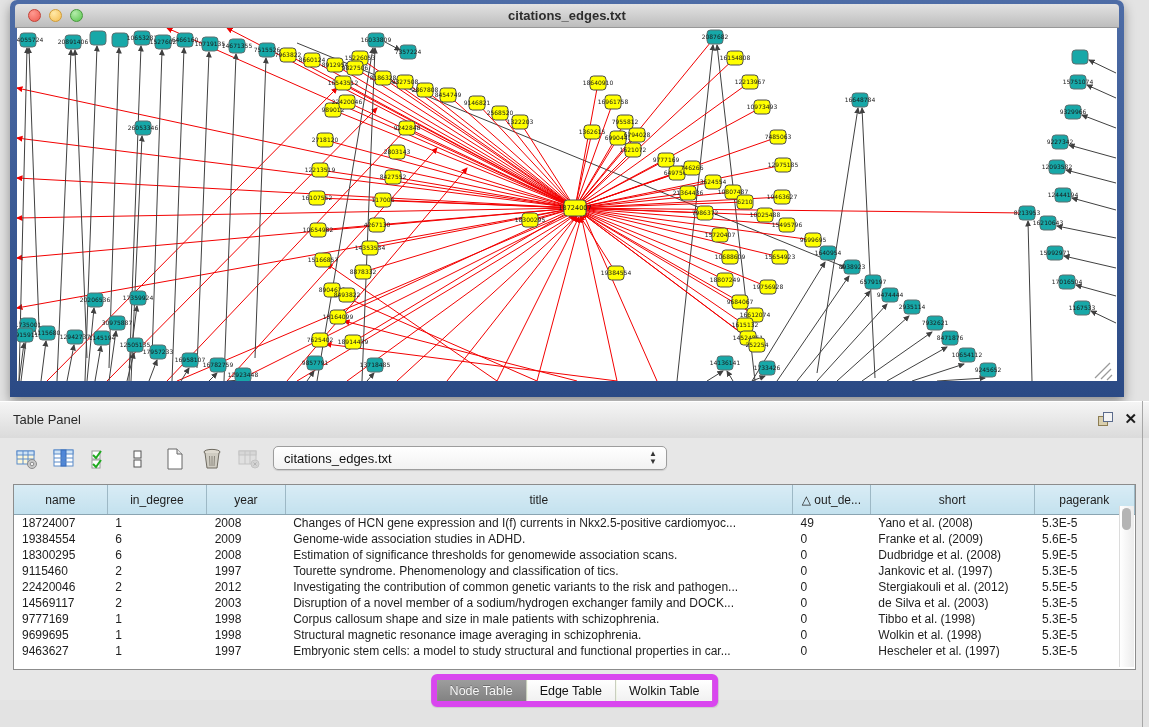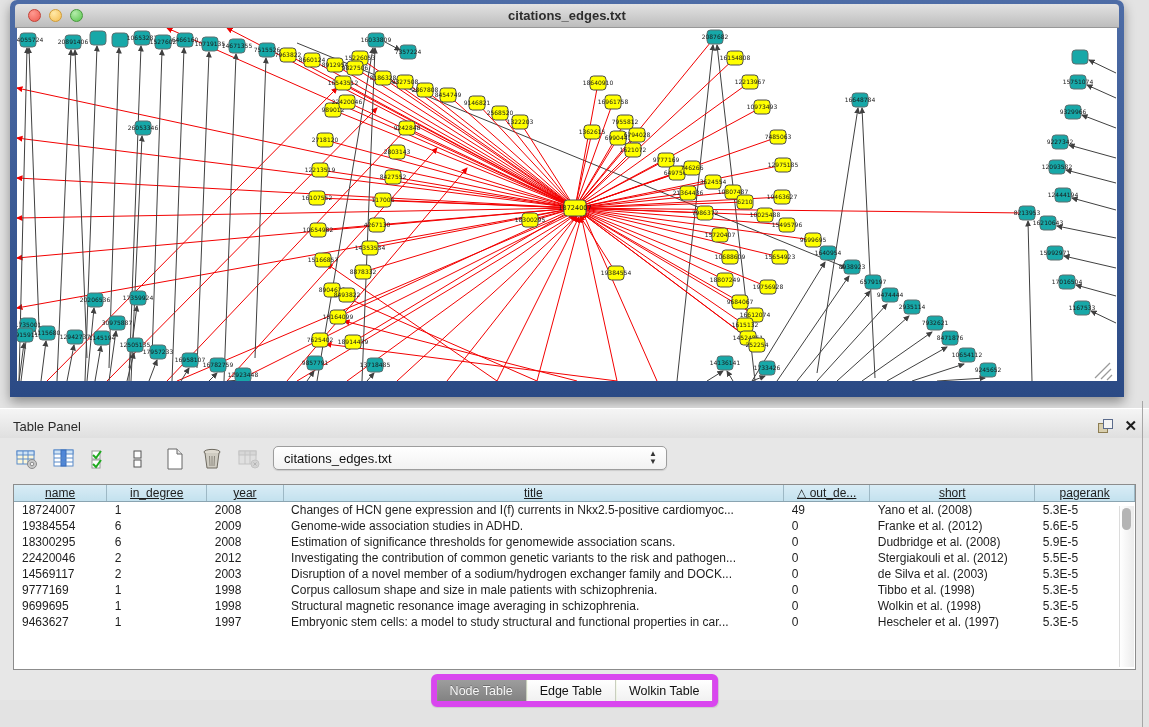--- a/index.html
+++ b/index.html
@@ -18,41 +18,41 @@
   .light.red{background:radial-gradient(circle at 35% 30%,#ff9a90,#ee5a50);border:1px solid #c24237;}
   .light.yellow{background:radial-gradient(circle at 35% 30%,#ffe9a8,#f5bd4f);border:1px solid #d09c36;}
   .light.green{background:radial-gradient(circle at 35% 30%,#b4ecab,#58c44c);border:1px solid #46993c;}
   .win-title{position:absolute;left:0;right:0;top:4px;text-align:center;
     font-size:13px;font-weight:bold;color:#2d2d2d;}
   .canvas{position:absolute;left:7px;right:7px;top:28px;bottom:16px;background:#ffffff;}
   .canvas svg{display:block;width:100%;height:100%;}
 
   
   .tp-header{position:absolute;top:401px;left:0;width:1149px;height:40px;
-    background:linear-gradient(#f5f5f5,#d9d9d9);border-top:1px solid #fff;border-bottom:1px solid #bdbdbd;box-sizing:border-box;margin-top:7px;}
+    background:linear-gradient(#f5f5f5,#d9d9d9);border-top:1px solid #fff;border-bottom:1px solid #bdbdbd;box-sizing:border-box;}
   .tp-title{position:absolute;left:13px;top:10px;font-size:13px;color:#2a2a2a;}
   .tp-float{position:absolute;right:36px;top:10px;width:15px;height:15px;}
   .tp-float .sq1{position:absolute;left:0;top:4px;width:8px;height:8px;border:1px solid #8d7d52;background:#d9cfae;}
   .tp-float .sq2{position:absolute;left:5px;top:0;width:8px;height:8px;border:1px solid #5b6b8c;background:#f4f4f4;}
   .tp-close{position:absolute;right:12px;top:8px;font-size:15px;font-weight:bold;color:#1c1c1c;line-height:18px;}
 
   .tp-body{position:absolute;top:438px;left:0;width:1149px;height:262px;background:#e7e7e7;}
   .toolbar{position:absolute;left:14px;top:6px;height:30px;display:flex;align-items:center;gap:11px;}
   .tb-icon{width:26px;height:26px;display:flex;align-items:center;justify-content:center;}
   .fx{font-size:15px;font-weight:bold;font-style:italic;color:#222;font-family:"Liberation Serif",serif;}
   .tb-select{position:absolute;left:273px;top:8px;width:394px;height:24px;background:linear-gradient(#ffffff,#f2f2f2);
     border:1px solid #9d9d9d;border-radius:5px;box-sizing:border-box;box-shadow:0 1px 1px rgba(0,0,0,.12);}
   .tb-select .val{position:absolute;left:10px;top:4px;font-size:13px;color:#111;}
   .tb-select .arrows{position:absolute;right:9px;top:3px;font-size:8px;line-height:8px;color:#333;text-align:center;}
 
   .tablewrap{position:absolute;left:13px;top:46px;width:1123px;height:186px;background:#fff;
     border:1px solid #8c8c8c;box-sizing:border-box;}
   table.grid{border-collapse:collapse;table-layout:fixed;font-size:12px;color:#1d1d1d;}
-  table.grid th{height:16px;background:linear-gradient(#d9ecf5,#c3e1ee);font-weight:normal;text-align:center;
-    border-right:1px solid #9db8c5;border-bottom:1px solid #8aa4b1;padding:0 8px;overflow:hidden;white-space:nowrap;text-decoration:underline;}
+  table.grid th{height:29px;background:linear-gradient(#d9ecf5,#c3e1ee);font-weight:normal;text-align:center;
+    border-right:1px solid #9db8c5;border-bottom:1px solid #8aa4b1;padding:0 2px;overflow:hidden;white-space:nowrap;}
   table.grid td{height:16px;padding:0 0 0 8px;overflow:hidden;white-space:nowrap;border:none;}
   .vscroll{position:absolute;right:1px;top:21px;bottom:2px;width:14px;
     background:linear-gradient(90deg,#ffffff,#ececec);border-left:1px solid #dcdcdc;}
   .vthumb{position:absolute;left:2px;top:2px;width:9px;height:22px;background:#b4b4b4;border-radius:5px;}
 
   .tabsbar{position:absolute;left:50%;top:236px;transform:translateX(-50%);display:flex;height:21px;
     border:6px solid #d946ef;border-radius:6px;overflow:hidden;background:#bef264;box-shadow:0 1px 1px rgba(0,0,0,.1);}
   .tabseg{display:flex;align-items:center;padding:0 13px;font-size:12.5px;color:#111;background:linear-gradient(#ffffff,#f1f1f1);
     border-right:1px solid #c9c9c9;}
   .tabseg:last-child{border-right:none;}
@@ -594,31 +594,40 @@
               <td>49</td>
               <td>Yano et al. (2008)</td>
               <td>5.3E-5</td>
             </tr>
             <tr>
               <td>19384554</td>
               <td>6</td>
               <td>2009</td>
               <td>Genome-wide association studies in ADHD.</td>
               <td>0</td>
-              <td>Franke et al. (2012)</td>
+              <td>Franke et al. (2009)</td>
               <td>5.6E-5</td>
             </tr>
             <tr>
               <td>18300295</td>
               <td>6</td>
               <td>2008</td>
               <td>Estimation of significance thresholds for genomewide association scans.</td>
               <td>0</td>
               <td>Dudbridge et al. (2008)</td>
               <td>5.9E-5</td>
+            </tr>
+            <tr>
+              <td>9115460</td>
+              <td>2</td>
+              <td>1997</td>
+              <td>Tourette syndrome. Phenomenology and classification of tics.</td>
+              <td>0</td>
+              <td>Jankovic et al. (1997)</td>
+              <td>5.3E-5</td>
             </tr>
             <tr>
               <td>22420046</td>
               <td>2</td>
               <td>2012</td>
               <td>Investigating the contribution of common genetic variants to the risk and pathogen...</td>
               <td>0</td>
               <td>Stergiakouli et al. (2012)</td>
               <td>5.5E-5</td>
             </tr>

